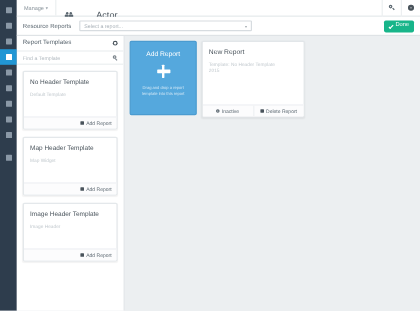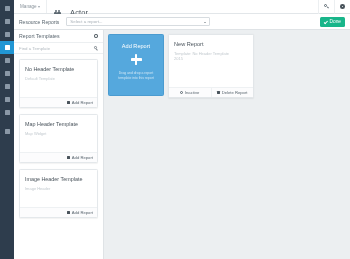--- a/index.html
+++ b/index.html
@@ -85,21 +85,21 @@
   }
   .caret-down {
     width: 0; height: 0;
     border-left: 1.8px solid transparent;
     border-right: 1.8px solid transparent;
     border-top: 2px solid #9aa3ab;
   }
   .header-title-wrap {
     display: flex;
     align-items: center;
-    gap: 9px;
+    gap: 19px;
     padding-left: 7px;
     margin-top: 12px;
   }
   .people-icon {
     position: relative;
     width: 7px;
     height: 6px;
   }
   .people-icon i {
     position: absolute;

